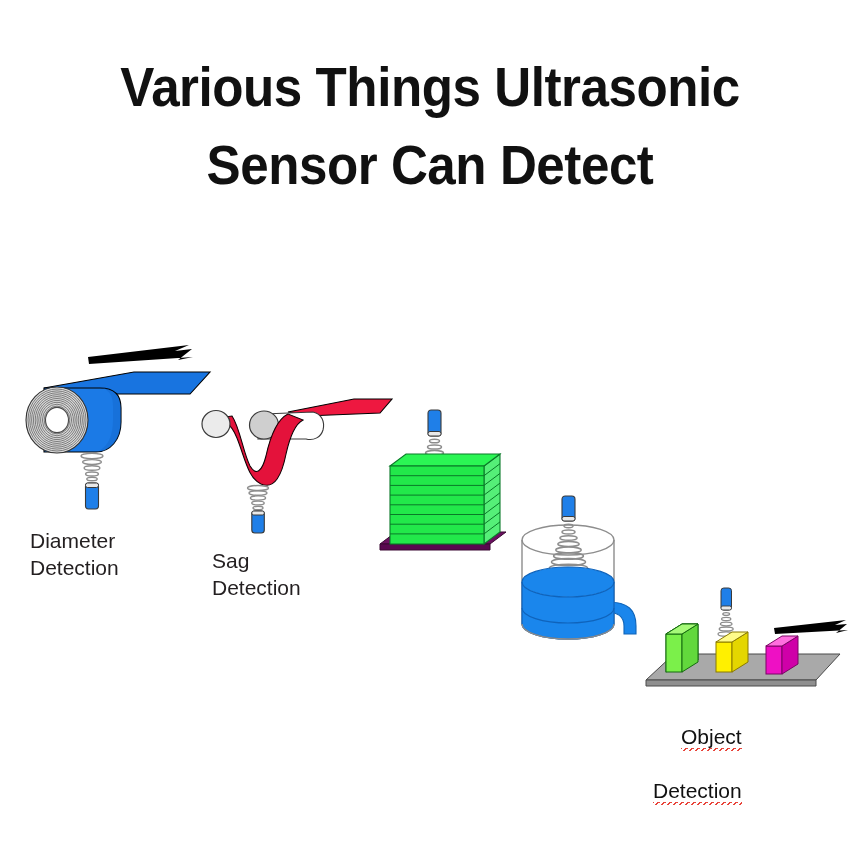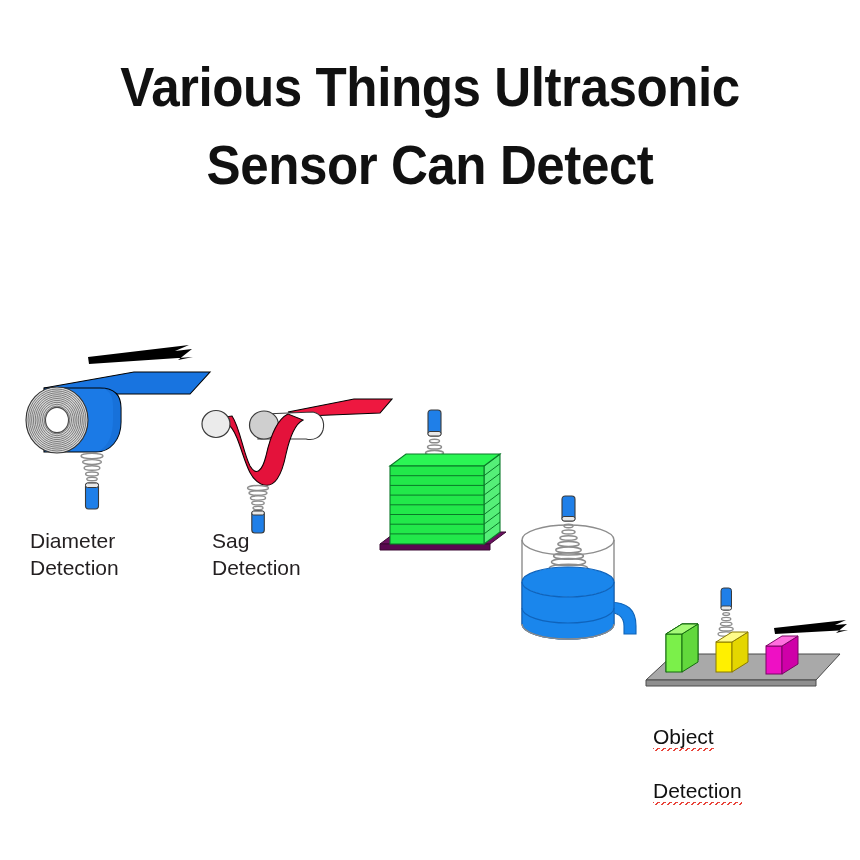--- a/index.html
+++ b/index.html
@@ -159,21 +159,21 @@
         <ellipse cx="62" cy="111" rx="6.2" ry="1.9"></ellipse>
         <ellipse cx="62" cy="116" rx="5.0" ry="1.7"></ellipse>
       </g>
 
       <g>
         <rect x="55.8" y="119" width="12.5" height="22" rx="3" fill="#1f7fe8" stroke="#3a3a3a" stroke-width="1.1"></rect>
         <rect x="55.8" y="119" width="12.5" height="4" rx="1.9" fill="#e9e9e9" stroke="#3a3a3a" stroke-width="1"></rect>
       </g>
     </svg>
   </div>
-  <div class="label sans" style="left:212px;top:528px;">Sag
+  <div class="label sans" style="left:212px;top:548px;">Sag
 Detection</div>
 
   <div class="art" style="left:372px;top:408px;">
     <svg width="160" height="160" viewBox="0 0 160 160">
 
       <g>
         <rect x="56" y="2" width="13" height="26" rx="3.2" fill="#1f7fe8" stroke="#3a3a3a" stroke-width="1.1"></rect>
         <rect x="56" y="23.5" width="13" height="4.5" rx="2" fill="#e9e9e9" stroke="#3a3a3a" stroke-width="1"></rect>
       </g>
 
@@ -304,19 +304,19 @@
         <path d="M72,54 L88,44 L104,44 L88,54 Z" fill="#fffb8a" stroke="#8a7a00" stroke-width="1"></path>
       </g>
 
       <g>
         <rect x="122" y="58" width="16" height="28" fill="#ee10c4" stroke="#7a0564" stroke-width="1"></rect>
         <path d="M138,58 L154,48 L154,76 L138,86 Z" fill="#cf00a8" stroke="#7a0564" stroke-width="1"></path>
         <path d="M122,58 L138,48 L154,48 L138,58 Z" fill="#ff6edf" stroke="#7a0564" stroke-width="1"></path>
       </g>
     </svg>
   </div>
-  <div class="label spell" style="left:653px;top:697px;">
+  <div class="label spell" style="left:653px;top:697px;text-align:right;">
     <span>Object</span>
     <span style="background:none;padding:0;"> </span>
     <span>Detection</span>
   </div>
 
 </div>
 
 </body></html>

